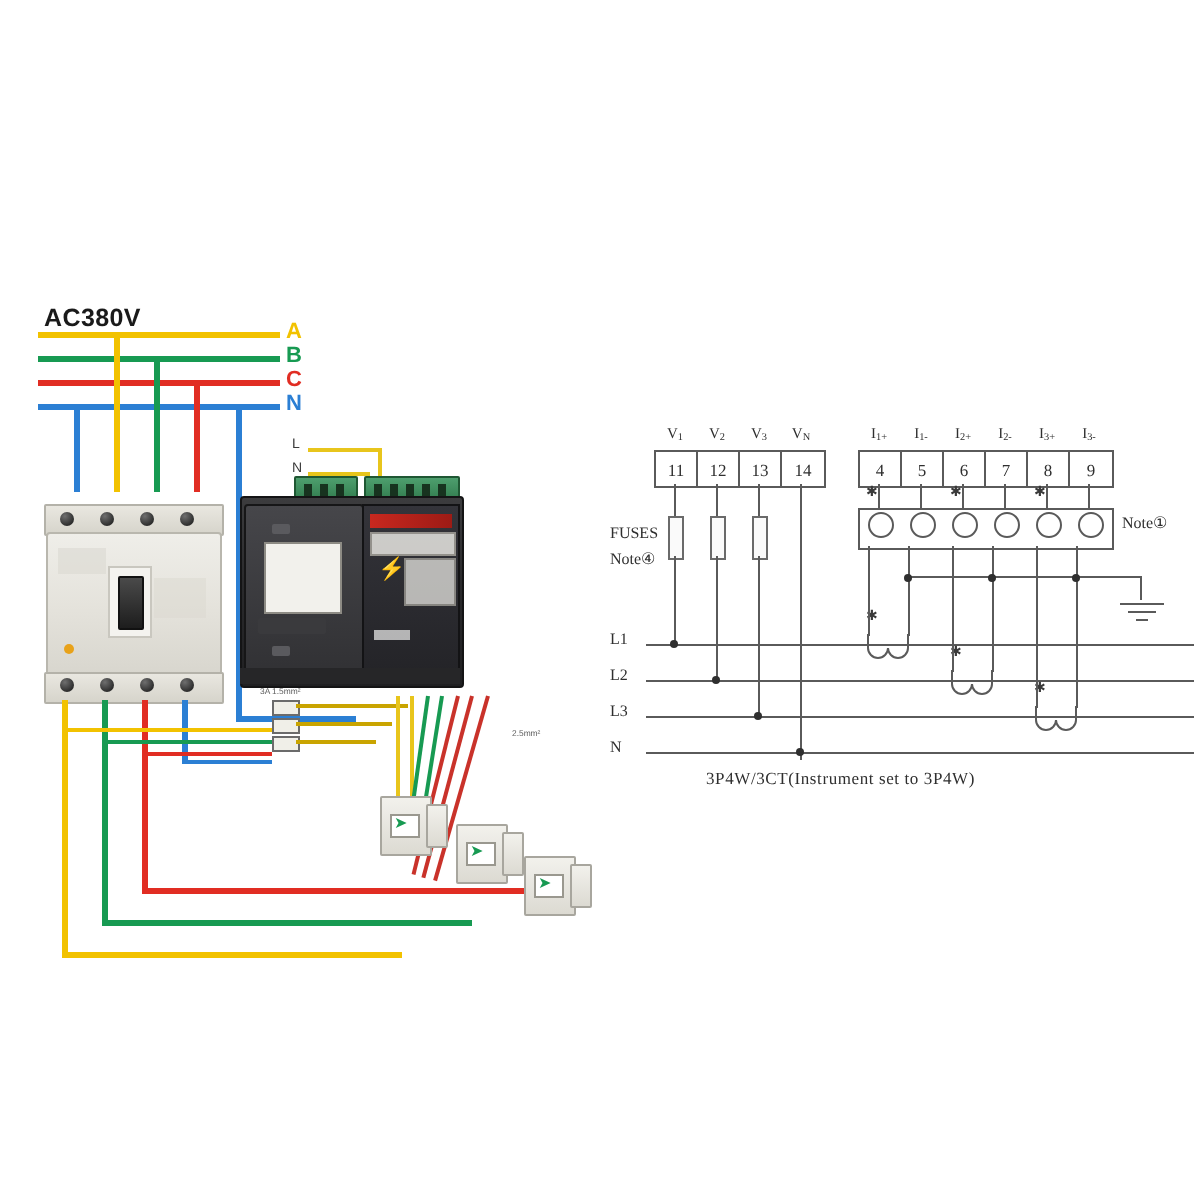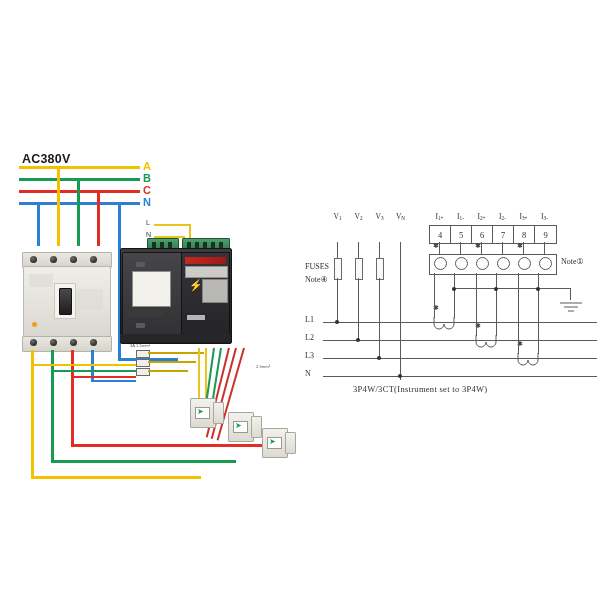--- a/index.html
+++ b/index.html
@@ -216,20 +216,26 @@
         <span>V</span><span class="sub">2</span>
       </div>
       <div class="termlbl" style="width:21px;">
         <span>V</span><span class="sub">3</span>
       </div>
       <div class="termlbl" style="width:21px;">
         <span>V</span><span class="sub">N</span>
       </div>
     </div>
 
+    <div class="abs sch-box" style="left:22px;top:13px;width:84px;height:17px;display:flex;">
+      <div class="cell" style="width:21px;">11</div>
+      <div class="cell" style="width:21px;">12</div>
+      <div class="cell" style="width:21px;">13</div>
+      <div class="cell" style="width:21px;">14</div>
+    </div>
 
     <div class="abs" style="left:124px;top:0;width:126px;height:12px;display:flex;">
       <div class="termlbl" style="width:21px;">
         <span>I</span><span class="sub">1+</span>
       </div>
       <div class="termlbl" style="width:21px;">
         <span>I</span><span class="sub">1-</span>
       </div>
       <div class="termlbl" style="width:21px;">
         <span>I</span><span class="sub">2+</span>

